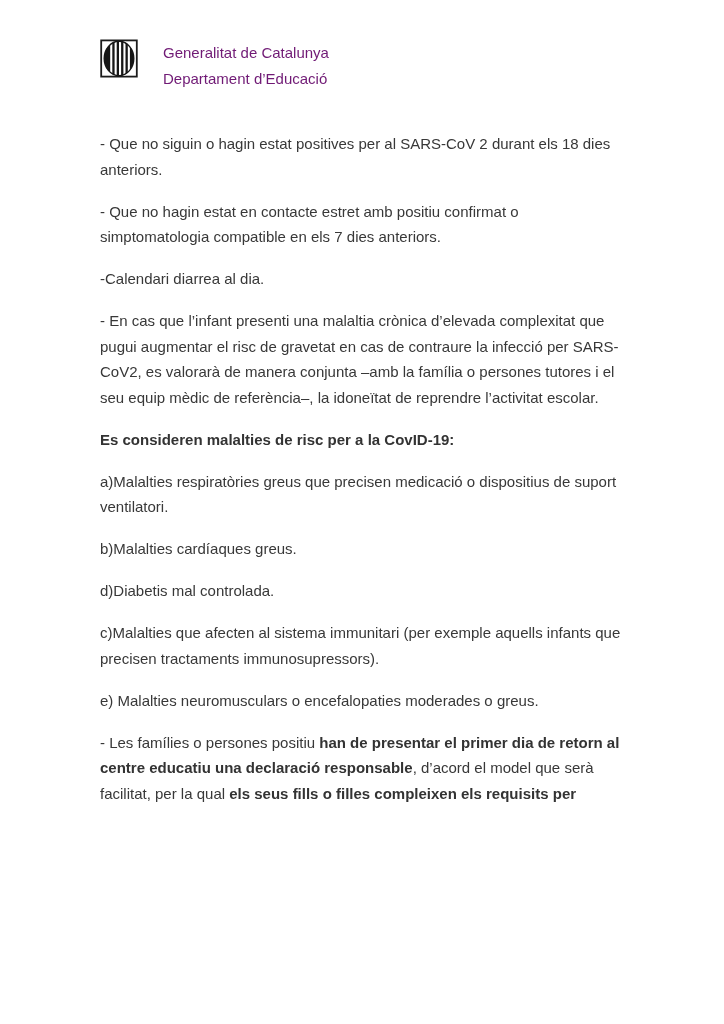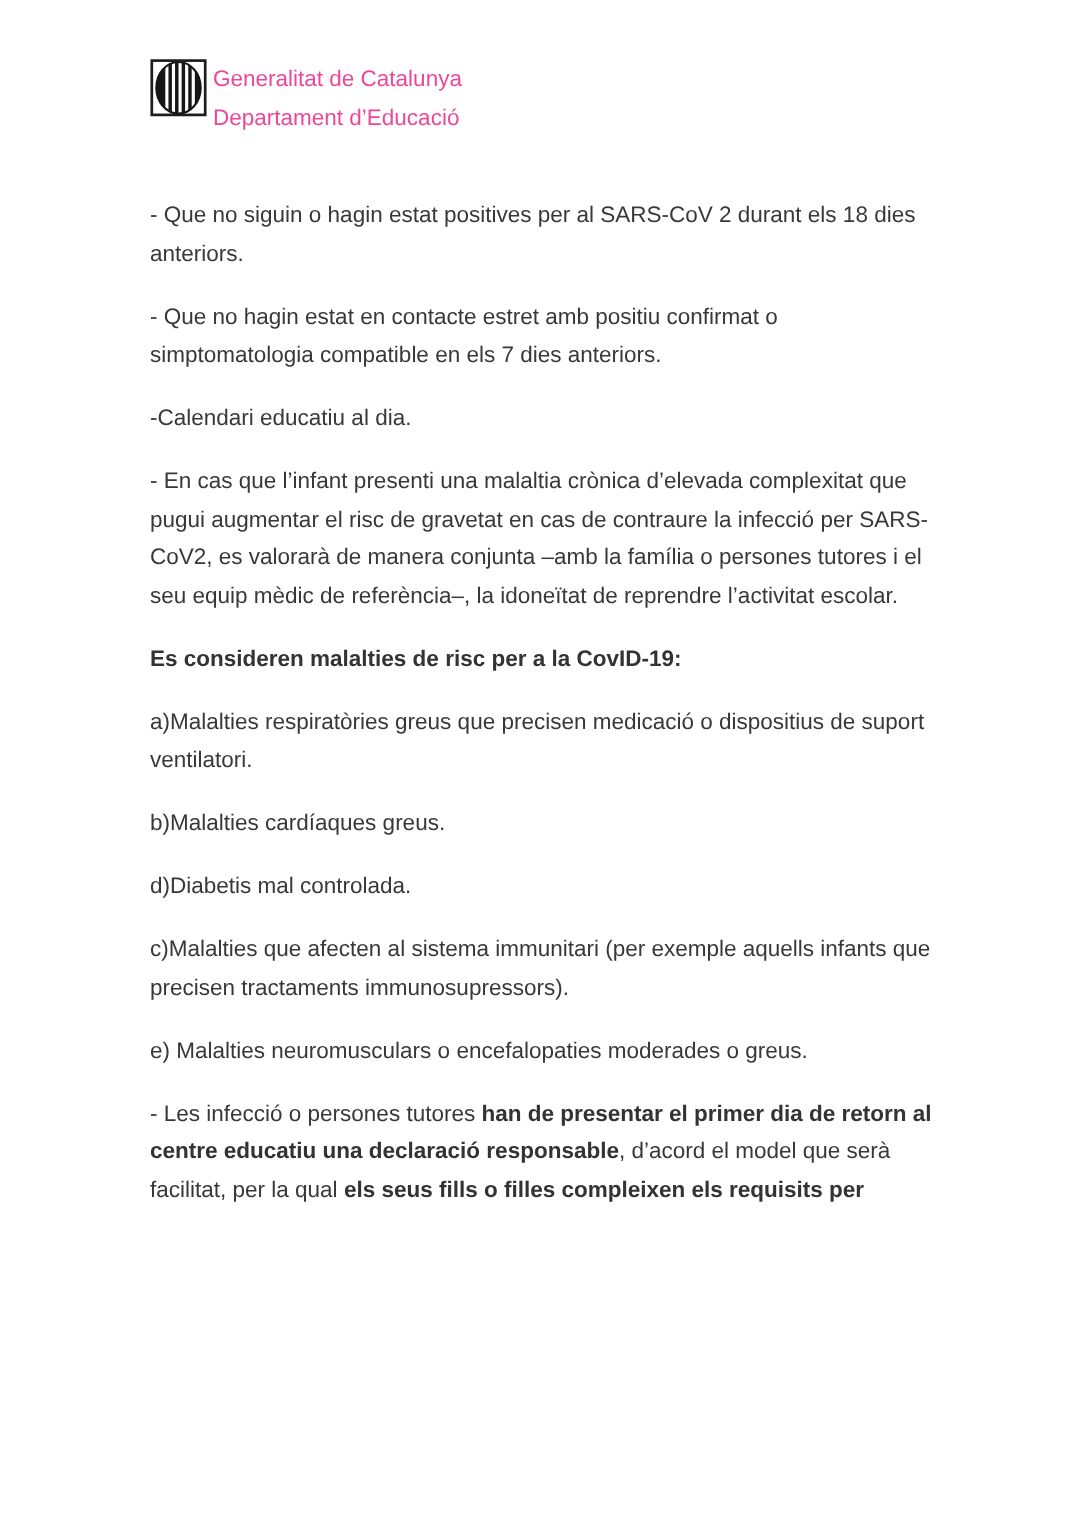--- a/index.html
+++ b/index.html
@@ -17,25 +17,25 @@
   
   .header {
     position: absolute;
     top: 39px;
     left: 100px;
     display: flex;
     align-items: flex-start;
   }
   .logo { width: 38px; height: 39px; flex: 0 0 auto; }
   .header-text {
-    margin-left: 4px;
+    margin-left: 25px;
     padding-top: 1px;
     font-size: 15px;
     line-height: 26px;
-    color: #ec4899;
+    color: #701a75;
     white-space: nowrap;
   }
   
   .content {
     position: absolute;
     top: 131px;
     left: 100px;
     width: 524px;
     font-size: 15px;
     line-height: 25.5px;
@@ -66,28 +66,28 @@
     <div class="header-text">
       <div>Generalitat de Catalunya</div>
       <div>Departament d’Educació</div>
     </div>
   </div>
 
   <div class="content">
 
     <p>- Que no siguin o hagin estat positives per al SARS-CoV 2 durant els 18 dies anteriors.</p>
     <p>- Que no hagin estat en contacte estret amb positiu confirmat o simptomatologia compatible en els 7 dies anteriors.</p>
-    <p>-Calendari educatiu al dia.</p>
+    <p>-Calendari diarrea al dia.</p>
     <p>- En cas que l’infant presenti una malaltia crònica d’elevada complexitat que pugui augmentar el risc de gravetat en cas de contraure la infecció per SARS-CoV2, es valorarà de manera conjunta –amb la família o persones tutores i el seu equip mèdic de referència–, la idoneïtat de reprendre l’activitat escolar.</p>
 
     <p class="risk-heading">Es consideren malalties de risc per a la CovID-19:</p>
 
     <p>a)Malalties respiratòries greus que precisen medicació o dispositius de suport ventilatori.</p>
     <p>b)Malalties cardíaques greus.</p>
     <p>d)Diabetis mal controlada.</p>
     <p>c)Malalties que afecten al sistema immunitari (per exemple aquells infants que precisen tractaments immunosupressors).</p>
     <p>e) Malalties neuromusculars o encefalopaties moderades o greus.</p>
 
-    <p><span>- Les infecció o persones tutores </span><span class="bold">han de presentar el primer dia de retorn al centre educatiu una declaració responsable</span><span>, d’acord el model que serà facilitat, per la qual </span><span class="bold">els seus fills o filles compleixen els requisits per</span></p>
+    <p><span>- Les famílies o persones positiu </span><span class="bold">han de presentar el primer dia de retorn al centre educatiu una declaració responsable</span><span>, d’acord el model que serà facilitat, per la qual </span><span class="bold">els seus fills o filles compleixen els requisits per</span></p>
 
   </div>
 
 </div>
 
 </body></html>

